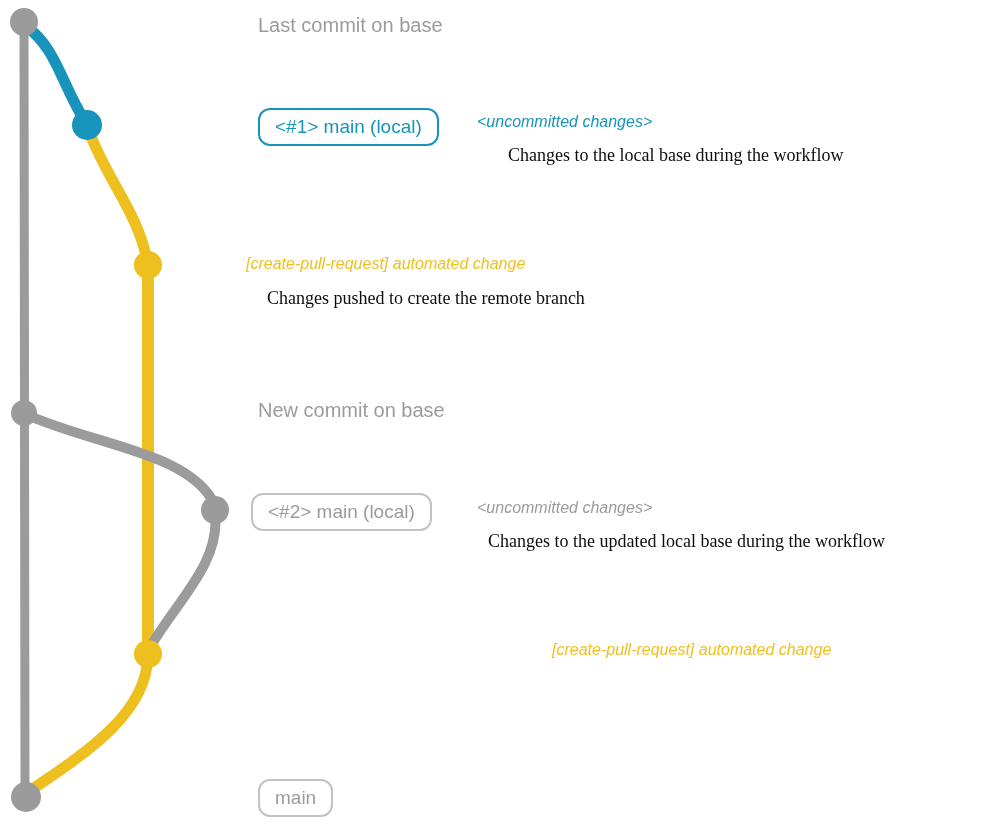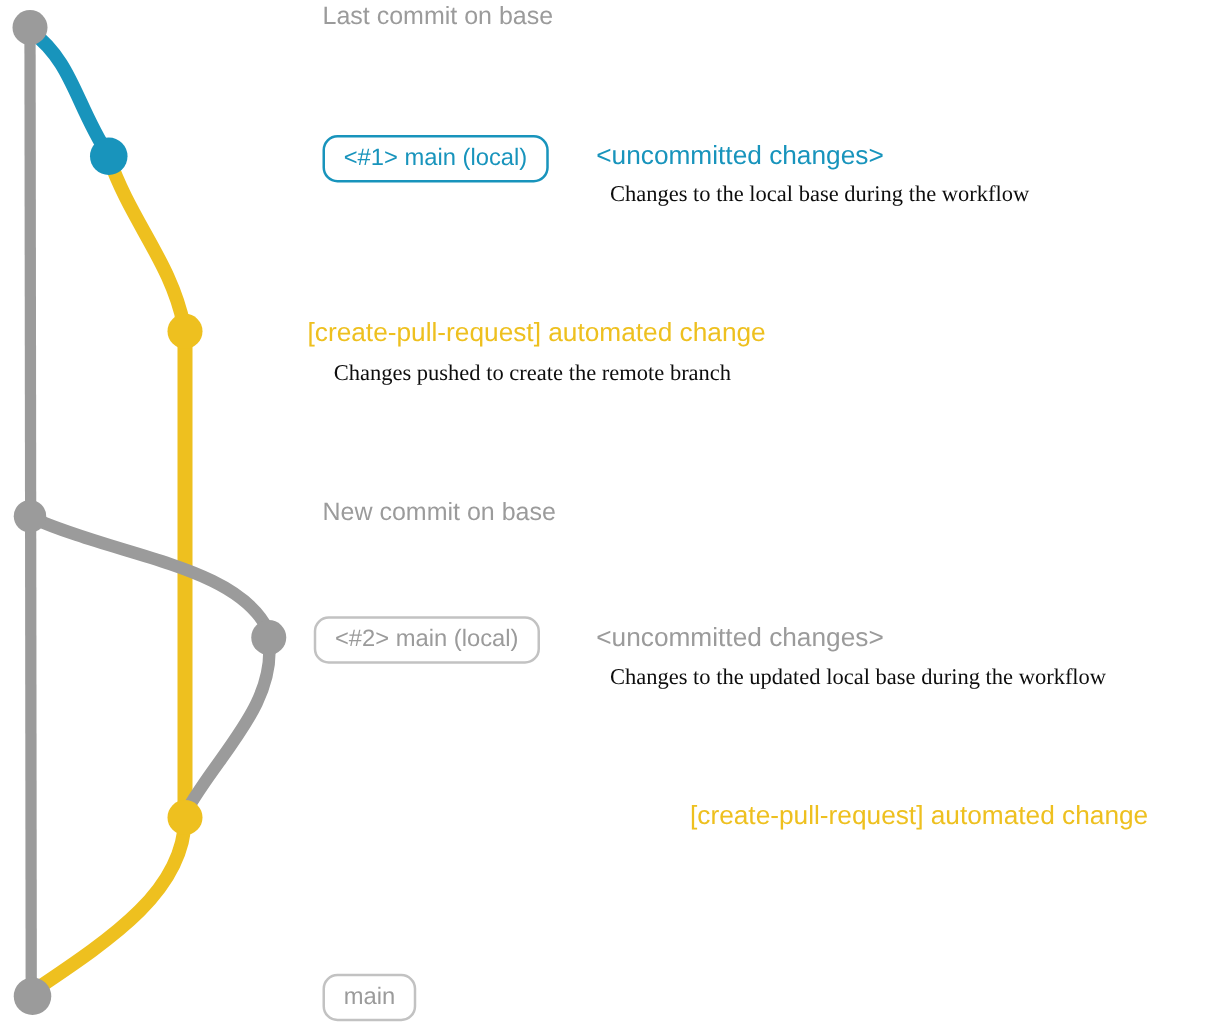--- a/index.html
+++ b/index.html
@@ -48,22 +48,23 @@
     border-radius: 12px;
     font-size: 19px;
     white-space: nowrap;
     background: #ffffff;
   }
   .badge.teal   { color: var(--teal);   border-color: var(--teal); }
   .badge.yellow { color: var(--yellow); border-color: var(--yellow); }
   .badge.gray   { color: var(--gray);   border-color: var(--border-gray); }
 
   .heading {
-    font-size: 21px;
+    font-size: 16px;
     white-space: nowrap;
+    font-style: italic;
   }
   .heading.teal   { color: var(--teal); }
   .heading.yellow { color: var(--yellow); }
   .heading.gray   { color: var(--gray); }
 
   .caption {
     font-family: "Liberation Serif", serif;
     font-size: 18px;
     color: var(--caption);
     white-space: nowrap;
@@ -89,25 +90,25 @@
 
     <circle class="fill-gray" cx="24" cy="22" r="14"></circle>
     <circle class="fill-teal" cx="87" cy="125" r="15"></circle>
     <circle class="fill-yellow" cx="148" cy="265" r="14"></circle>
     <circle class="fill-gray" cx="24" cy="413" r="13"></circle>
     <circle class="fill-gray" cx="215" cy="510" r="14"></circle>
     <circle class="fill-yellow" cx="148" cy="654" r="14"></circle>
     <circle class="fill-gray" cx="26" cy="797" r="15"></circle>
   </svg>
 
-  <div class="abs milestone" style="left:258px; top:2px;">Last commit on base</div>
+  <div class="abs milestone" style="left:258px; top:14px;">Last commit on base</div>
 
   <div class="abs badge teal" style="left:258px; top:108px;">&lt;#1&gt; main (local)</div>
   <div class="abs heading teal" style="left:477px; top:113px;">&lt;uncommitted changes&gt;</div>
-  <div class="abs caption" style="left:488px; top:145px;">Changes to the local base during the workflow</div>
+  <div class="abs caption" style="left:508px; top:145px;">Changes to the local base during the workflow</div>
 
   <div class="abs heading yellow" style="left:246px; top:255px;">[create-pull-request] automated change</div>
   <div class="abs caption" style="left:267px; top:288px;">Changes pushed to create the remote branch</div>
 
   <div class="abs milestone" style="left:258px; top:399px;">New commit on base</div>
 
   <div class="abs badge gray" style="left:251px; top:493px;">&lt;#2&gt; main (local)</div>
   <div class="abs heading gray" style="left:477px; top:499px;">&lt;uncommitted changes&gt;</div>
   <div class="abs caption" style="left:488px; top:531px;">Changes to the updated local base during the workflow</div>
 

